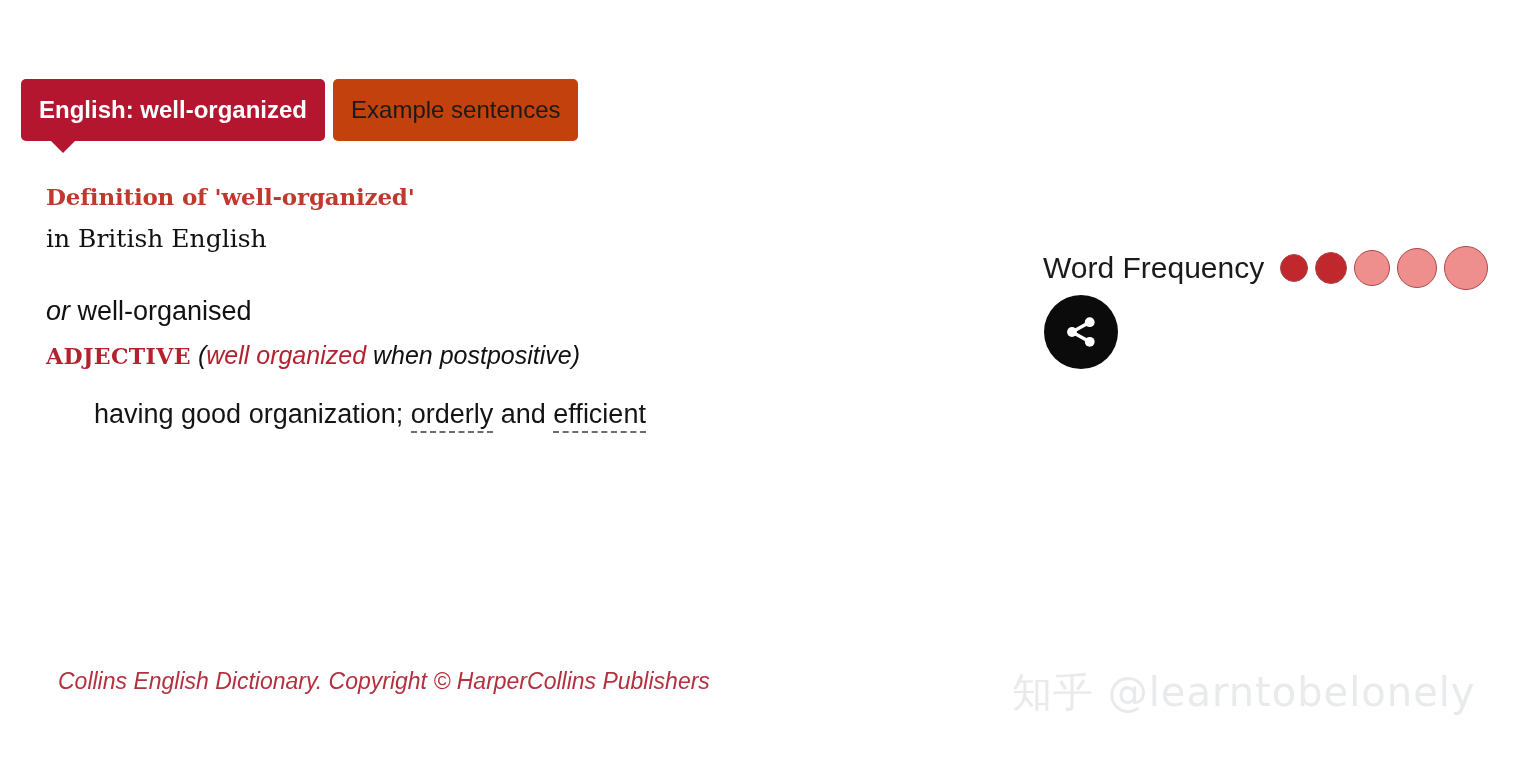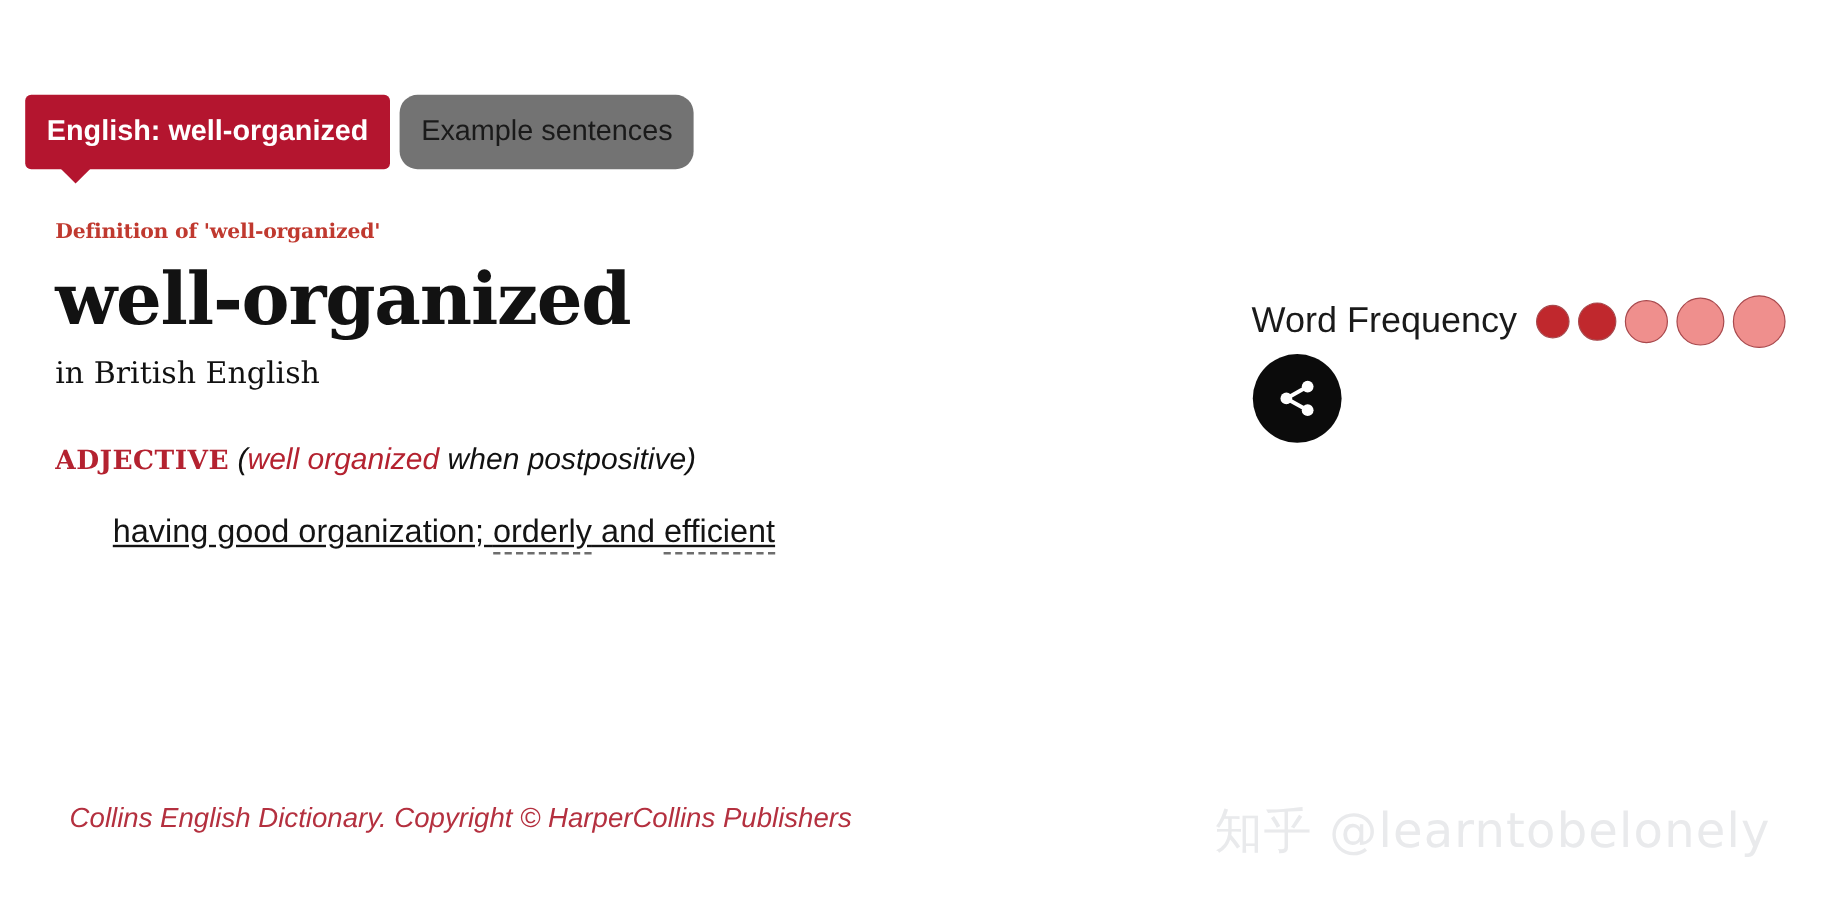--- a/index.html
+++ b/index.html
@@ -32,23 +32,22 @@
     font-size: 24px;
     line-height: 1.0;
     white-space: nowrap;
     font-family: "Liberation Sans", sans-serif;
     box-sizing: border-box;
     height: 62px;
     display: flex;
     align-items: center;
   }
   .tab.inactive {
-    background: #737373;
+    background: #c2410c;
     color: #1a1a1a;
-    border-radius: 15px;
   }
   .tab.active {
     background: #b4152f;
     color: #ffffff;
     font-weight: 700;
   }
   .tab.active::after {
     content: "";
     position: absolute;
     left: 29px;
@@ -64,21 +63,21 @@
   .definition-col {
     position: absolute;
     left: 46px;
     top: 183px;
     width: 820px;
   }
   .def-heading {
     color: #c0392f;
     font-family: "DejaVu Serif", serif;
     font-weight: 700;
-    font-size: 17px;
+    font-size: 23px;
     letter-spacing: -0.2px;
     margin: 0 0 14px 0;
   }
   .headword {
     font-family: "DejaVu Serif", serif;
     font-weight: 700;
     font-size: 60px;
     color: #121212;
     letter-spacing: -1px;
     margin: 0 0 12px 0;
@@ -121,21 +120,20 @@
     font-style: italic;
   }
   .sense-block {
     margin-left: 48px;
   }
   .sense-def {
     font-size: 27px;
     color: #141414;
     margin: 0 0 22px 0;
     line-height: 1.3;
-    text-decoration: underline;
   }
   .dotted {
     border-bottom: 2px dashed #6d6d6d;
     padding-bottom: 2px;
     cursor: pointer;
   }
   .sense-example {
     font-size: 26px;
     font-style: italic;
     color: #141414;
@@ -215,24 +213,26 @@
   </div>
   <div class="tab inactive">
     <span>Example sentences</span>
   </div>
 </div>
 
 <div class="definition-col">
 
   <div class="def-heading">Definition of 'well-organized'</div>
 
-  <h1 class="headword">well-organized</h1>
 
   <div class="lang-label">in British English</div>
 
+  <div class="variant-line">
+    <span class="or">or</span><span> </span><span>well-organised</span>
+  </div>
 
   <div class="pos-line">
     <span class="pos-tag">ADJECTIVE</span><span> </span><span class="pos-note"><span>(</span><span class="red-it">well organized</span><span> when postpositive</span><span>)</span></span>
   </div>
 
   <div class="sense-block">
     <div class="sense-def"><span>having good organization; </span><span class="dotted">orderly</span><span> and </span><span class="dotted">efficient</span></div>
   </div>
 </div>
 

